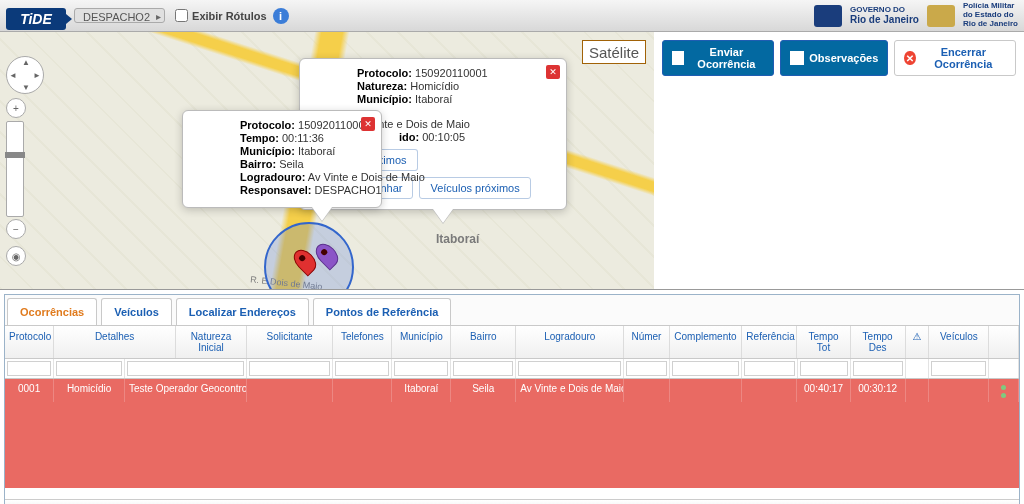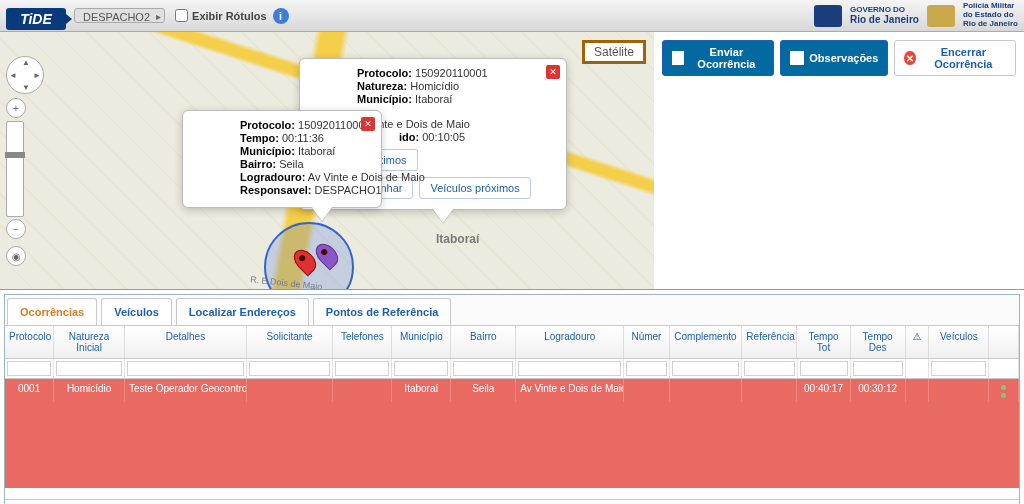--- a/index.html
+++ b/index.html
@@ -33,21 +33,21 @@
   }
   .place-label { position:absolute; color:#7a7a7a; font-size:12px; }
   
   
   .map-ctl { position:absolute; left:6px; top:24px; display:flex; flex-direction:column; gap:0; }
   .map-round { width:20px;height:20px;background:#fff;border:1px solid #aaa;border-radius:50%;display:flex;align-items:center;justify-content:center;font-size:10px;color:#666; margin-bottom:1px;}
   .map-pan { width:38px;height:38px;background:#fff;border:1px solid #aaa;border-radius:50%;position:relative;margin-bottom:4px;}
   .map-pan span{position:absolute;font-size:8px;color:#666;}
   .map-slider { width:18px; height:96px; background:#fff; border:1px solid #aaa; border-radius:2px; margin-top:2px; position:relative;}
   .map-slider .knob{position:absolute;left:-2px;width:20px;height:6px;background:#888;top:30px;}
-  .map-sat { position:absolute; right:8px; top:8px; width:64px; height:24px; background:#fff; border:3px solid #a16207; display:flex; align-items:center; justify-content:center; font-size:12px; color:#555;}
+  .map-sat { position:absolute; right:8px; top:8px; width:64px; height:24px; background:#fff; border:1px solid #a16207; display:flex; align-items:center; justify-content:center; font-size:15px; color:#555;}
   
   
   .highlight-circle { position:absolute; width:90px; height:90px; border:2px solid #3366cc; background:rgba(80,120,220,0.25); border-radius:50%; left:264px; top:190px;}
   .marker { position:absolute; width:18px; height:26px; border-radius:50% 50% 50% 0; transform:rotate(-45deg); border:1px solid #800;}
   .marker.red { background:#e03030; left:296px; top:216px;}
   .marker.purple { background:#8b55c7; border-color:#5a2f8c; left:318px; top:210px;}
   .marker::after{content:'';position:absolute;width:6px;height:6px;background:#400;border-radius:50%;left:5px;top:5px;}
   
   
   .callout { position:absolute; background:#fff; border:1px solid #bbb; border-radius:6px; box-shadow:0 2px 8px rgba(0,0,0,0.2); padding:8px 10px 10px; font-size:11px; }
@@ -211,22 +211,22 @@
   <div class="tabs">
     <div class="tab active">Ocorrências</div>
     <div class="tab">Veículos</div>
     <div class="tab">Localizar Endereços</div>
     <div class="tab">Pontos de Referência</div>
   </div>
 
   <div class="grid">
     <div class="grid-head">
       <div class="col c-proto">Protocolo</div>
+      <div class="col c-det">Detalhes</div>
       <div class="col c-nat">Natureza Inicial</div>
-      <div class="col c-det">Detalhes</div>
       <div class="col c-sol">Solicitante</div>
       <div class="col c-tel">Telefones</div>
       <div class="col c-mun">Município</div>
       <div class="col c-bai">Bairro</div>
       <div class="col c-log">Logradouro</div>
       <div class="col c-num">Númer</div>
       <div class="col c-comp">Complemento</div>
       <div class="col c-ref">Referência</div>
       <div class="col c-tt">Tempo Tot</div>
       <div class="col c-td">Tempo Des</div>

